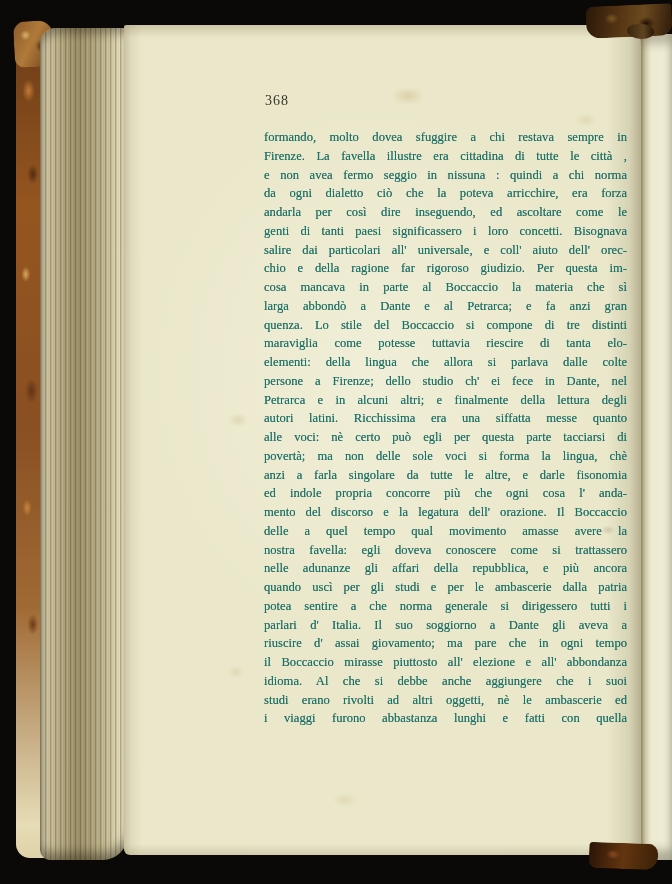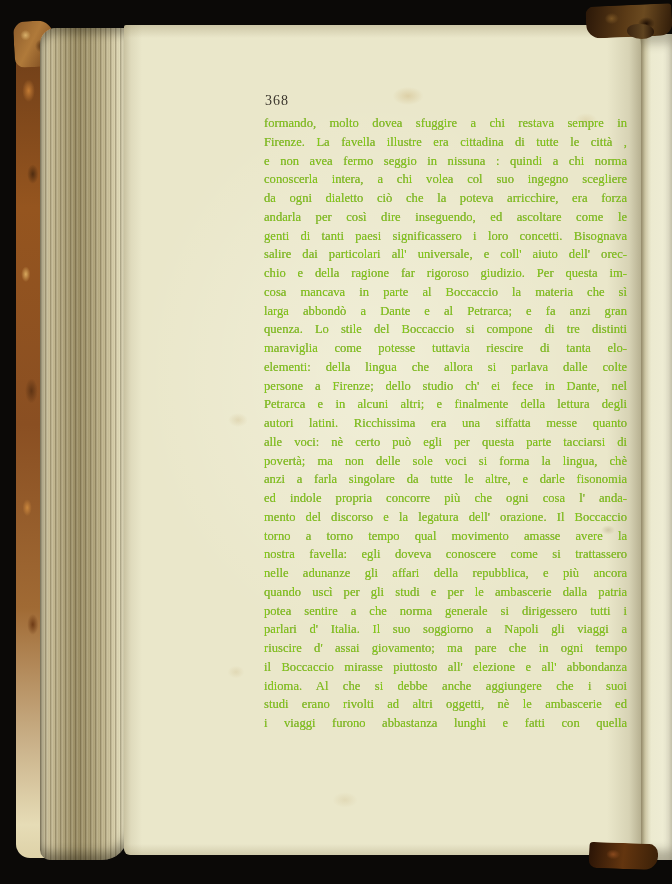--- a/index.html
+++ b/index.html
@@ -71,21 +71,21 @@
     background:linear-gradient(90deg,#3a2410,#5f4420 60%,#2a1708);}
   .binding-bottom{position:absolute;left:589px;top:843px;width:69px;height:26px;z-index:4;
     transform:rotate(2deg);border-radius:4px 10px 14px 8px;
     background:
       radial-gradient(10px 7px at 35% 45%, #8a4a1e 0%, rgba(138,74,30,0) 70%),
       linear-gradient(95deg,#2a1406 0%,#63350f 50%,#3a2008 100%);}
 
   
   .page-number{position:absolute;left:265px;top:84px;z-index:6;
     font-size:14px;line-height:20px;color:#3a352c;letter-spacing:1px;margin-top:7px;}
-  .body-text{position:absolute;left:264px;top:114px;width:363px;z-index:6;color:#84cc16;}
+  .body-text{position:absolute;left:264px;top:128px;width:363px;z-index:6;color:#0f766e;}
   .line{height:18.75px;line-height:18.75px;font-size:12.6px;overflow:hidden;
     text-align:justify;text-align-last:justify;-moz-text-align-last:justify;
     text-shadow:0 0 0.4px rgba(56,51,42,0.55);}
   .seg{}
   .it{}
 </style>
 </head>
 <body>
 
 <div class="scene">
@@ -99,45 +99,44 @@
   <div class="binding-top"></div>
   <div class="binding-top-blob"></div>
   <div class="binding-bottom"></div>
 
   <div class="page-number">368</div>
   <div class="body-text">
     <div>
         <div class="line"><span class="seg">formando, molto dovea sfuggire a chi restava sempre in</span></div>
         <div class="line"><span class="seg">Firenze. La favella illustre </span><span class="seg it">era cittadina di tutte le città</span><span class="seg"> ,</span></div>
         <div class="line"><span class="seg it">e non avea fermo seggio in nissuna :</span><span class="seg"> quindi a chi norma</span></div>
-        <div class="line"><span class="seg">conoscerla intera, a chi volea col suo ingegno scegliere</span></div>
         <div class="line"><span class="seg">da ogni dialetto ciò che la poteva arricchire, era forza</span></div>
         <div class="line"><span class="seg">andarla per così dire inseguendo, ed ascoltare come le</span></div>
         <div class="line"><span class="seg">genti di tanti paesi significassero i loro concetti. Bisognava</span></div>
         <div class="line"><span class="seg">salire dai particolari all' universale, e coll' aiuto dell' orec-</span></div>
         <div class="line"><span class="seg">chio e della ragione far rigoroso giudizio. Per questa im-</span></div>
         <div class="line"><span class="seg">cosa mancava in parte al Boccaccio la materia che sì</span></div>
         <div class="line"><span class="seg">larga abbondò a Dante e al Petrarca; e fa anzi gran</span></div>
         <div class="line"><span class="seg">quenza. Lo stile del Boccaccio si compone di tre distinti</span></div>
         <div class="line"><span class="seg">maraviglia come potesse tuttavia riescire di tanta elo-</span></div>
         <div class="line"><span class="seg">elementi: della lingua che allora si parlava dalle colte</span></div>
         <div class="line"><span class="seg">persone a Firenze; dello studio ch' ei fece in Dante, nel</span></div>
         <div class="line"><span class="seg">Petrarca e in alcuni altri; e finalmente della lettura degli</span></div>
         <div class="line"><span class="seg">autori latini. Ricchissima era una siffatta messe quanto</span></div>
         <div class="line"><span class="seg">alle voci: nè certo può egli per questa parte tacciarsi di</span></div>
         <div class="line"><span class="seg">povertà; ma non delle sole voci si forma la lingua, chè</span></div>
         <div class="line"><span class="seg">anzi a farla singolare da tutte le altre, e darle fisonomia</span></div>
         <div class="line"><span class="seg">ed indole propria concorre più che ogni cosa l' anda-</span></div>
         <div class="line"><span class="seg">mento del discorso e la legatura dell' orazione. Il Boccaccio</span></div>
-        <div class="line"><span class="seg">torno a torno tempo qual movimento amasse avere la</span></div>
+        <div class="line"><span class="seg">delle a quel tempo qual movimento amasse avere la</span></div>
         <div class="line"><span class="seg">nostra favella: egli doveva conoscere come si trattassero</span></div>
         <div class="line"><span class="seg">nelle adunanze gli affari della repubblica, e più ancora</span></div>
         <div class="line"><span class="seg">quando uscì per gli studi e per le ambascerie dalla patria</span></div>
         <div class="line"><span class="seg">potea sentire a che norma generale si dirigessero tutti i</span></div>
-        <div class="line"><span class="seg">parlari d' Italia. Il suo soggiorno a Napoli gli viaggi a</span></div>
+        <div class="line"><span class="seg">parlari d' Italia. Il suo soggiorno a Dante gli aveva a</span></div>
         <div class="line"><span class="seg">riuscire d' assai giovamento; ma pare che in ogni tempo</span></div>
         <div class="line"><span class="seg">il Boccaccio mirasse piuttosto all' elezione e all' abbondanza</span></div>
         <div class="line"><span class="seg">idioma. Al che si debbe anche aggiungere che i suoi</span></div>
         <div class="line"><span class="seg">studi erano rivolti ad altri oggetti, nè le ambascerie ed</span></div>
         <div class="line"><span class="seg">i viaggi furono abbastanza lunghi e fatti con quella</span></div>
       </div>
   </div>
 </div>
 
 </body></html>

